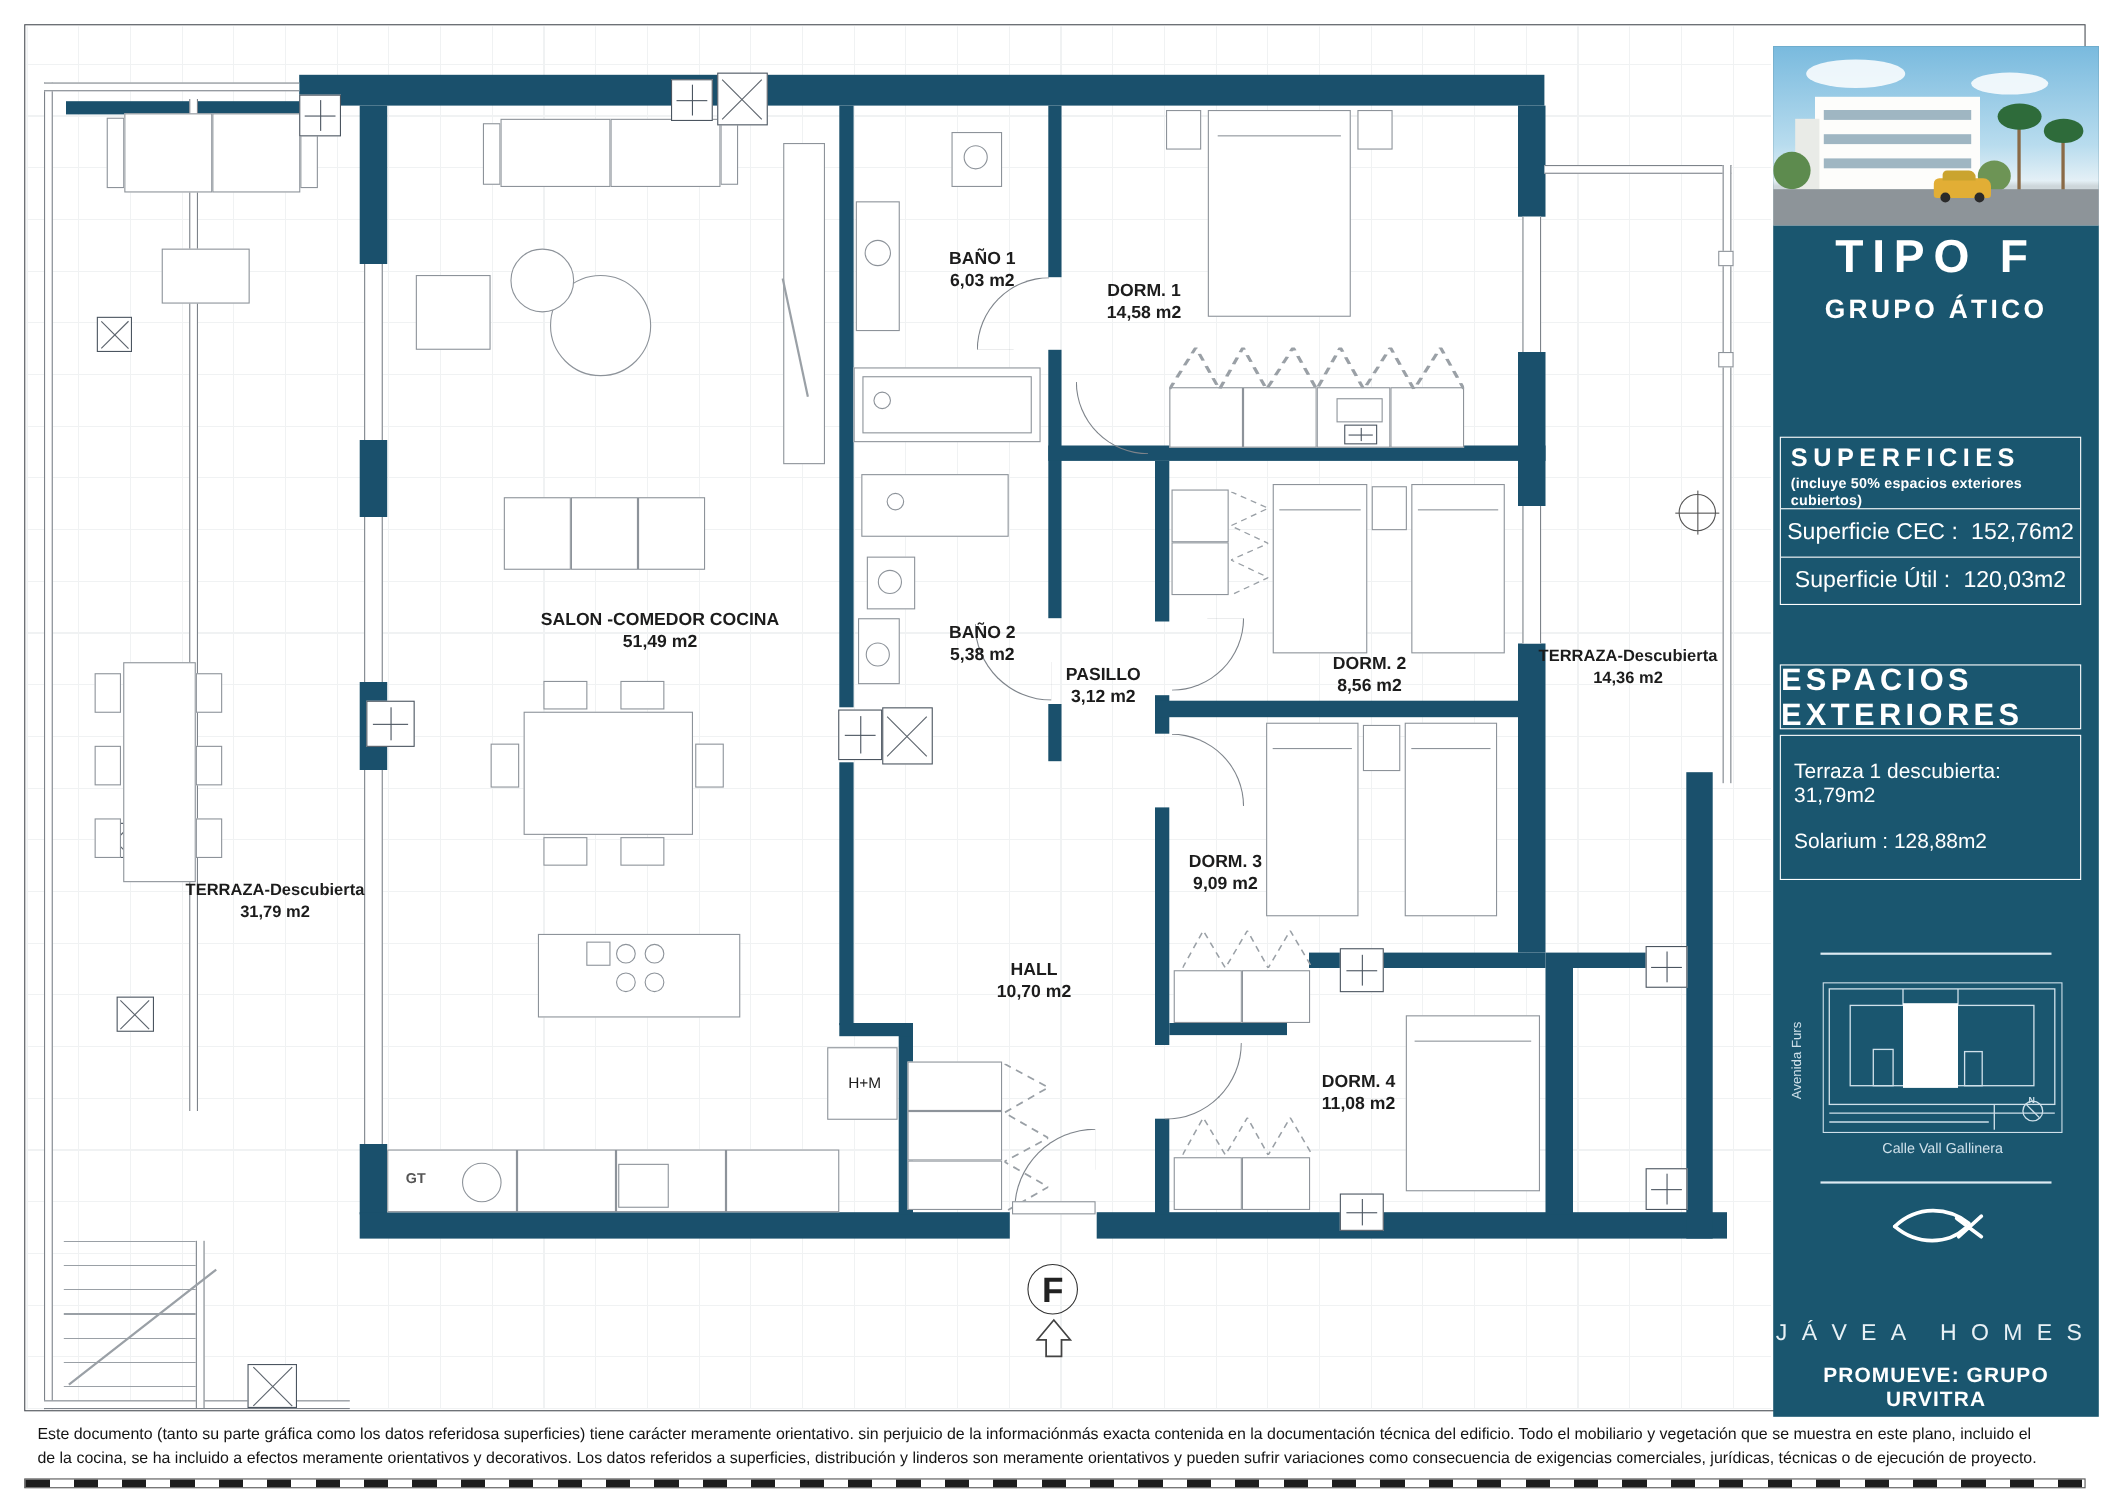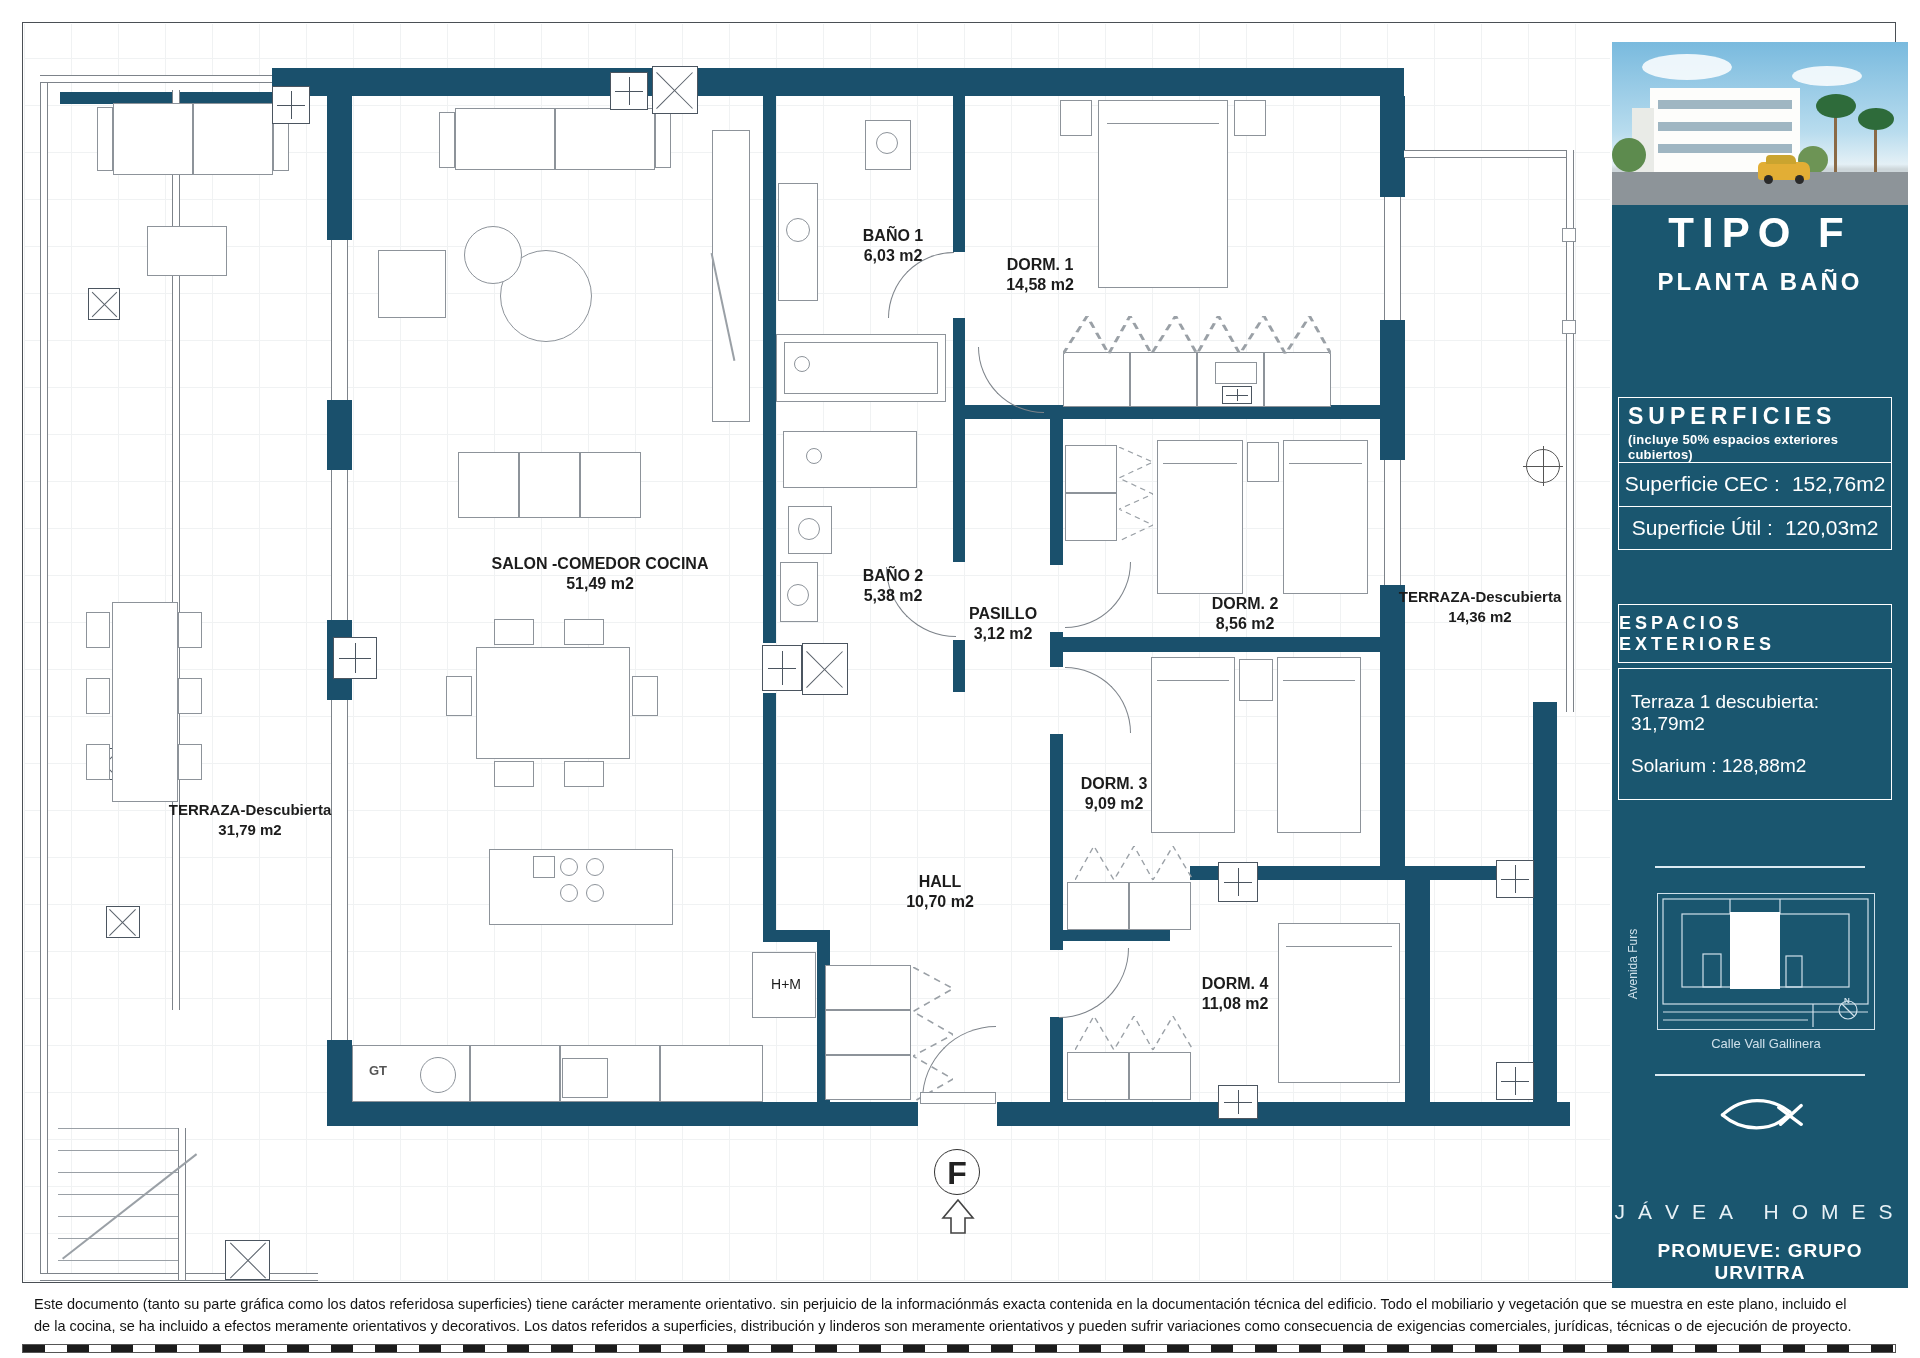--- a/index.html
+++ b/index.html
@@ -69,21 +69,21 @@
   .sb-t1{font-size:42px;letter-spacing:8px;line-height:56px;}
   .sb-t2{font-size:42px;letter-spacing:8px;line-height:56px;}
   .sb-t3{font-size:24px;letter-spacing:3px;line-height:30px;margin-top:6px;}
   .supbox{position:absolute;left:6px;top:355px;width:274px;height:153px;border:1.6px solid #fff;box-sizing:border-box;display:flex;flex-direction:column;}
   .suphead{flex:0 0 56px;border-bottom:1.6px solid #fff;box-sizing:border-box;padding:5px 9px 0 9px;}
   .suphead .t{font-size:23px;font-weight:700;letter-spacing:5px;}
   .suphead .n{font-size:13px;font-weight:700;margin-top:2px;letter-spacing:.2px;}
   .suprow{flex:1;display:flex;align-items:center;justify-content:center;gap:12px;font-size:21px;}
   .suprow.b{border-bottom:1.6px solid #fff;box-sizing:border-box;}
   .esphead{position:absolute;left:6px;top:562px;width:274px;height:59px;border:1.6px solid #fff;box-sizing:border-box;
-           display:flex;align-items:center;justify-content:center;font-size:18px;font-weight:700;letter-spacing:4px;}
+           display:flex;align-items:center;justify-content:center;font-size:28px;font-weight:700;letter-spacing:4px;}
   .espbox{position:absolute;left:6px;top:626px;width:274px;height:132px;border:1.6px solid #fff;box-sizing:border-box;
           display:flex;flex-direction:column;justify-content:space-evenly;padding:2px 12px;font-size:19px;}
   .hr1{position:absolute;left:43px;top:824px;width:210px;border-top:2px solid #dceaf2;}
   .mapbox{position:absolute;left:45px;top:851px;width:218px;height:137px;border:1.5px solid #cfe0ea;box-sizing:border-box;}
   .mapbox svg{display:block;}
   .avf{position:absolute;left:14px;top:988px;width:132px;transform:rotate(-90deg);transform-origin:0 0;
        text-align:center;font-size:12px;color:#cfe0ea;}
   .cvg{position:absolute;left:45px;top:994px;width:218px;text-align:center;font-size:13px;color:#cfe0ea;}
   .nlab{position:absolute;left:232px;top:954px;font-size:8px;color:#cfe0ea;font-weight:700;}
   .hr2{position:absolute;left:43px;top:1032px;width:210px;border-top:2px solid #dceaf2;}
@@ -353,21 +353,21 @@
       <div class="palm" style="left:186px;top:104px;width:30px;height:28px;background:#6d9455"></div>
       <div class="road"></div>
       <div class="car">
         <div class="wheel" style="left:6px"></div>
         <div class="wheel" style="right:6px"></div>
       </div>
     </div>
 
     <div class="sb-title">
       <div class="sb-t2">TIPO F</div>
-      <div class="sb-t3">PLANTA BAÑO</div>
+      <div class="sb-t3">GRUPO ÁTICO</div>
     </div>
 
     <div class="supbox">
       <div class="suphead">
         <div class="t">SUPERFICIES</div>
         <div class="n">(incluye 50% espacios exteriores cubiertos)</div>
       </div>
       <div class="suprow b">
         <span>Superficie CEC :</span>
         <span>152,76m2</span>

